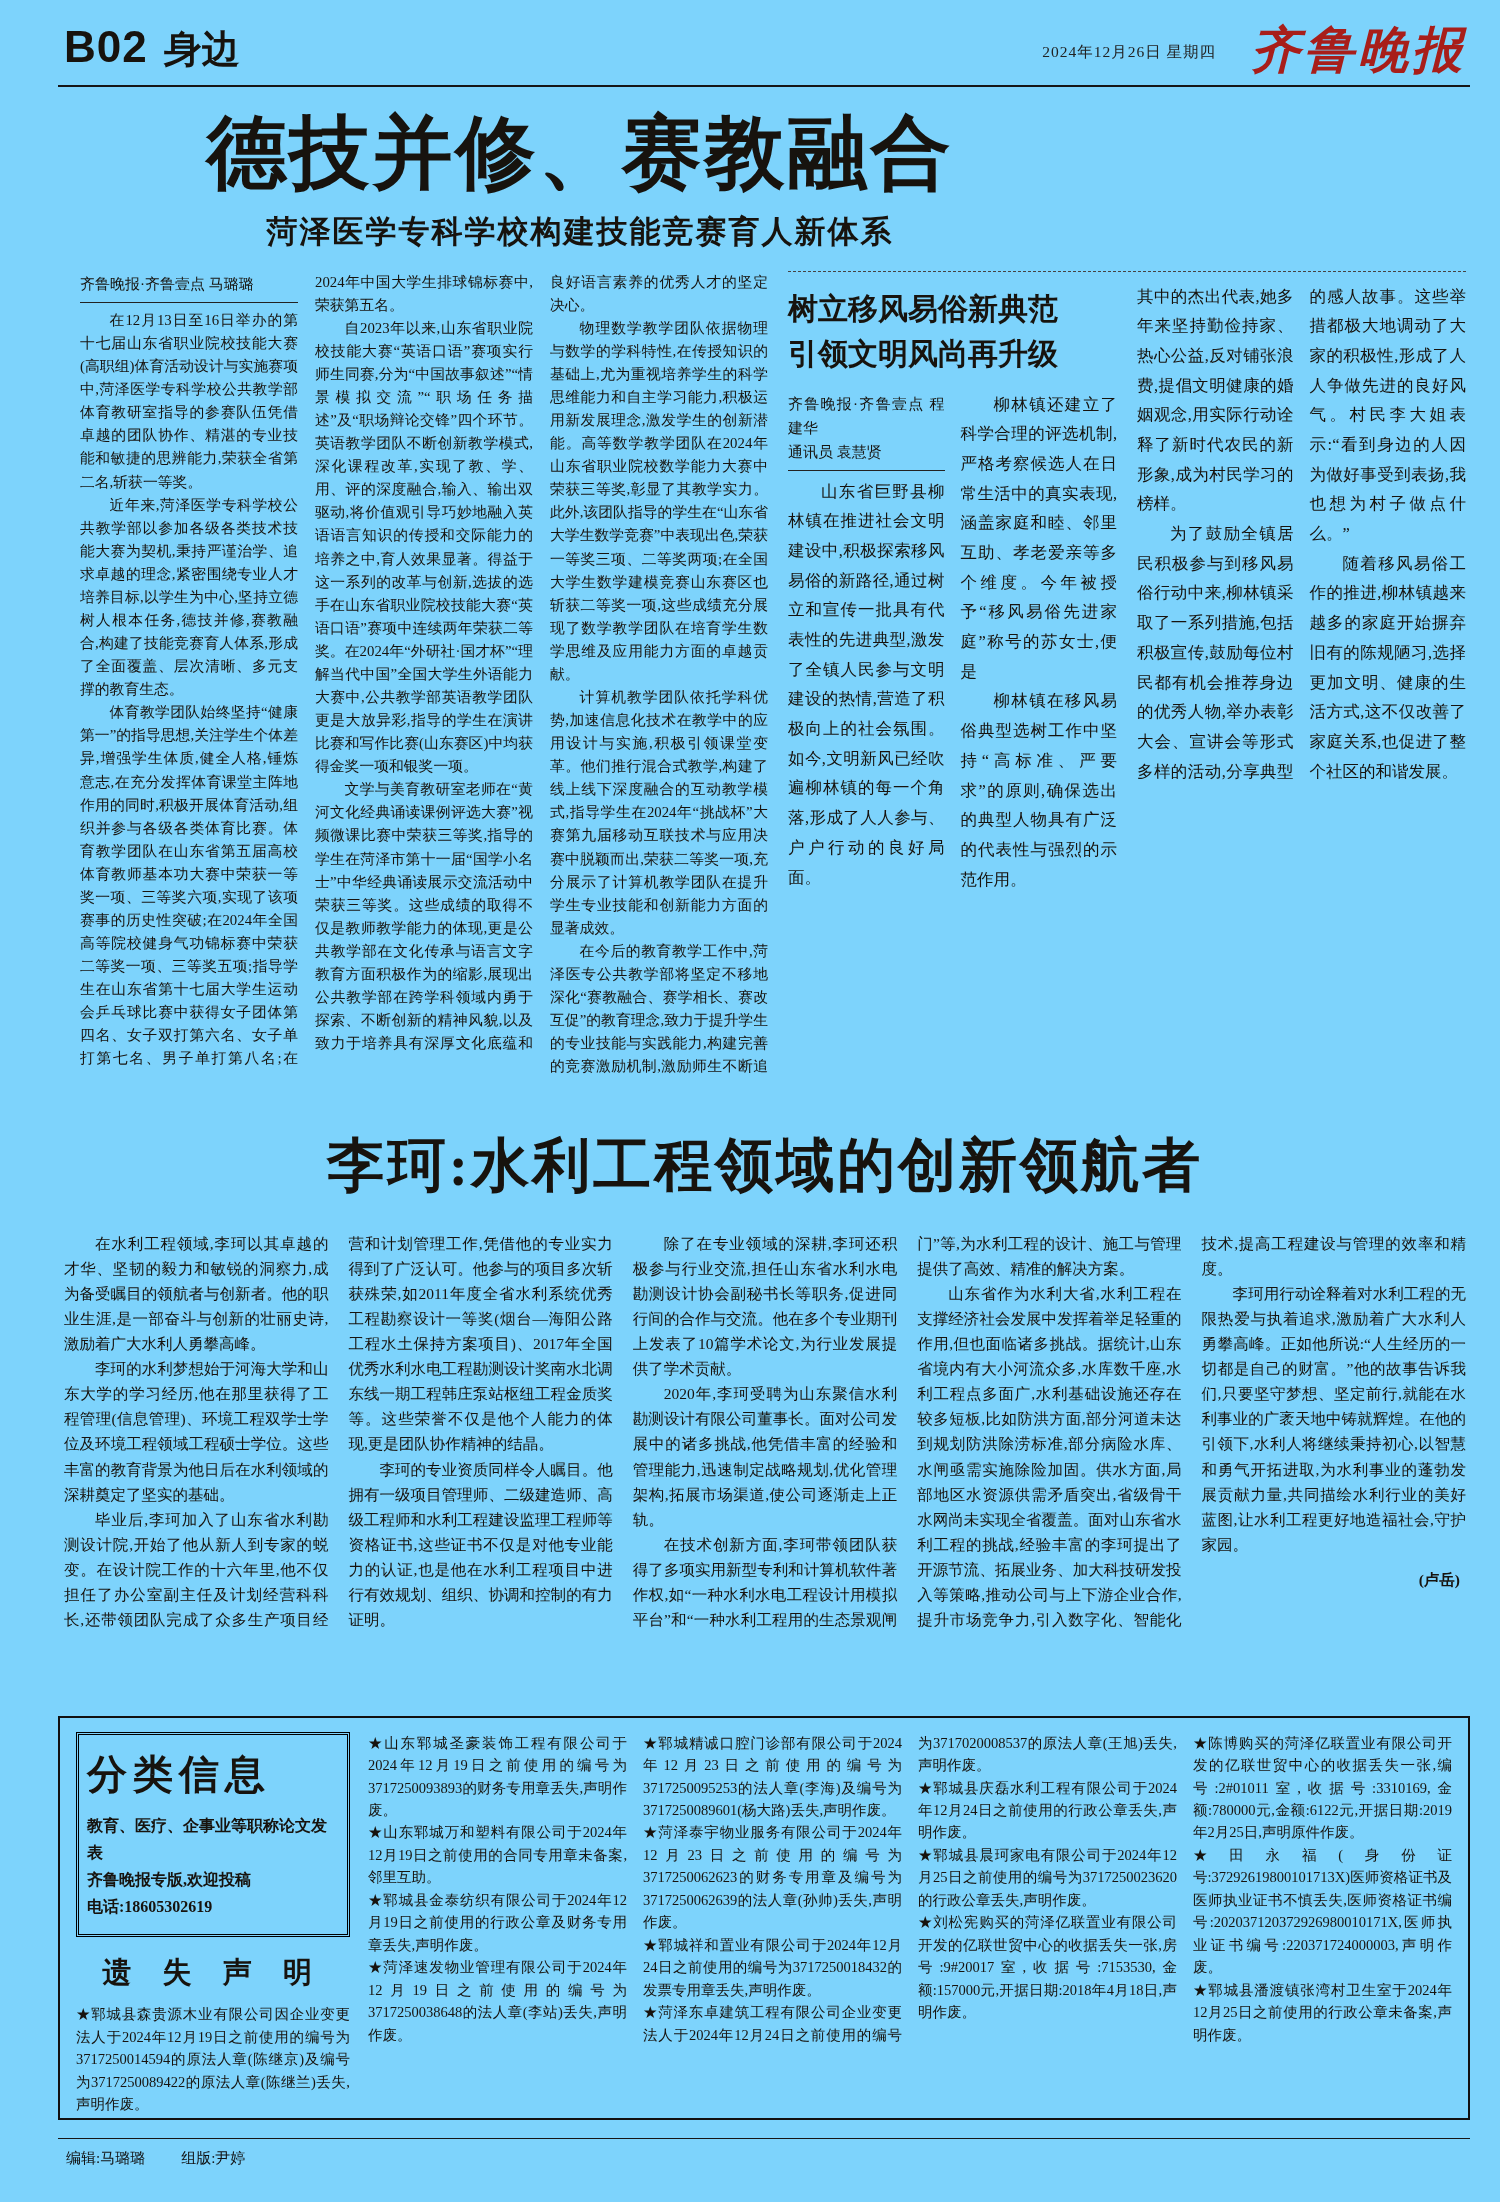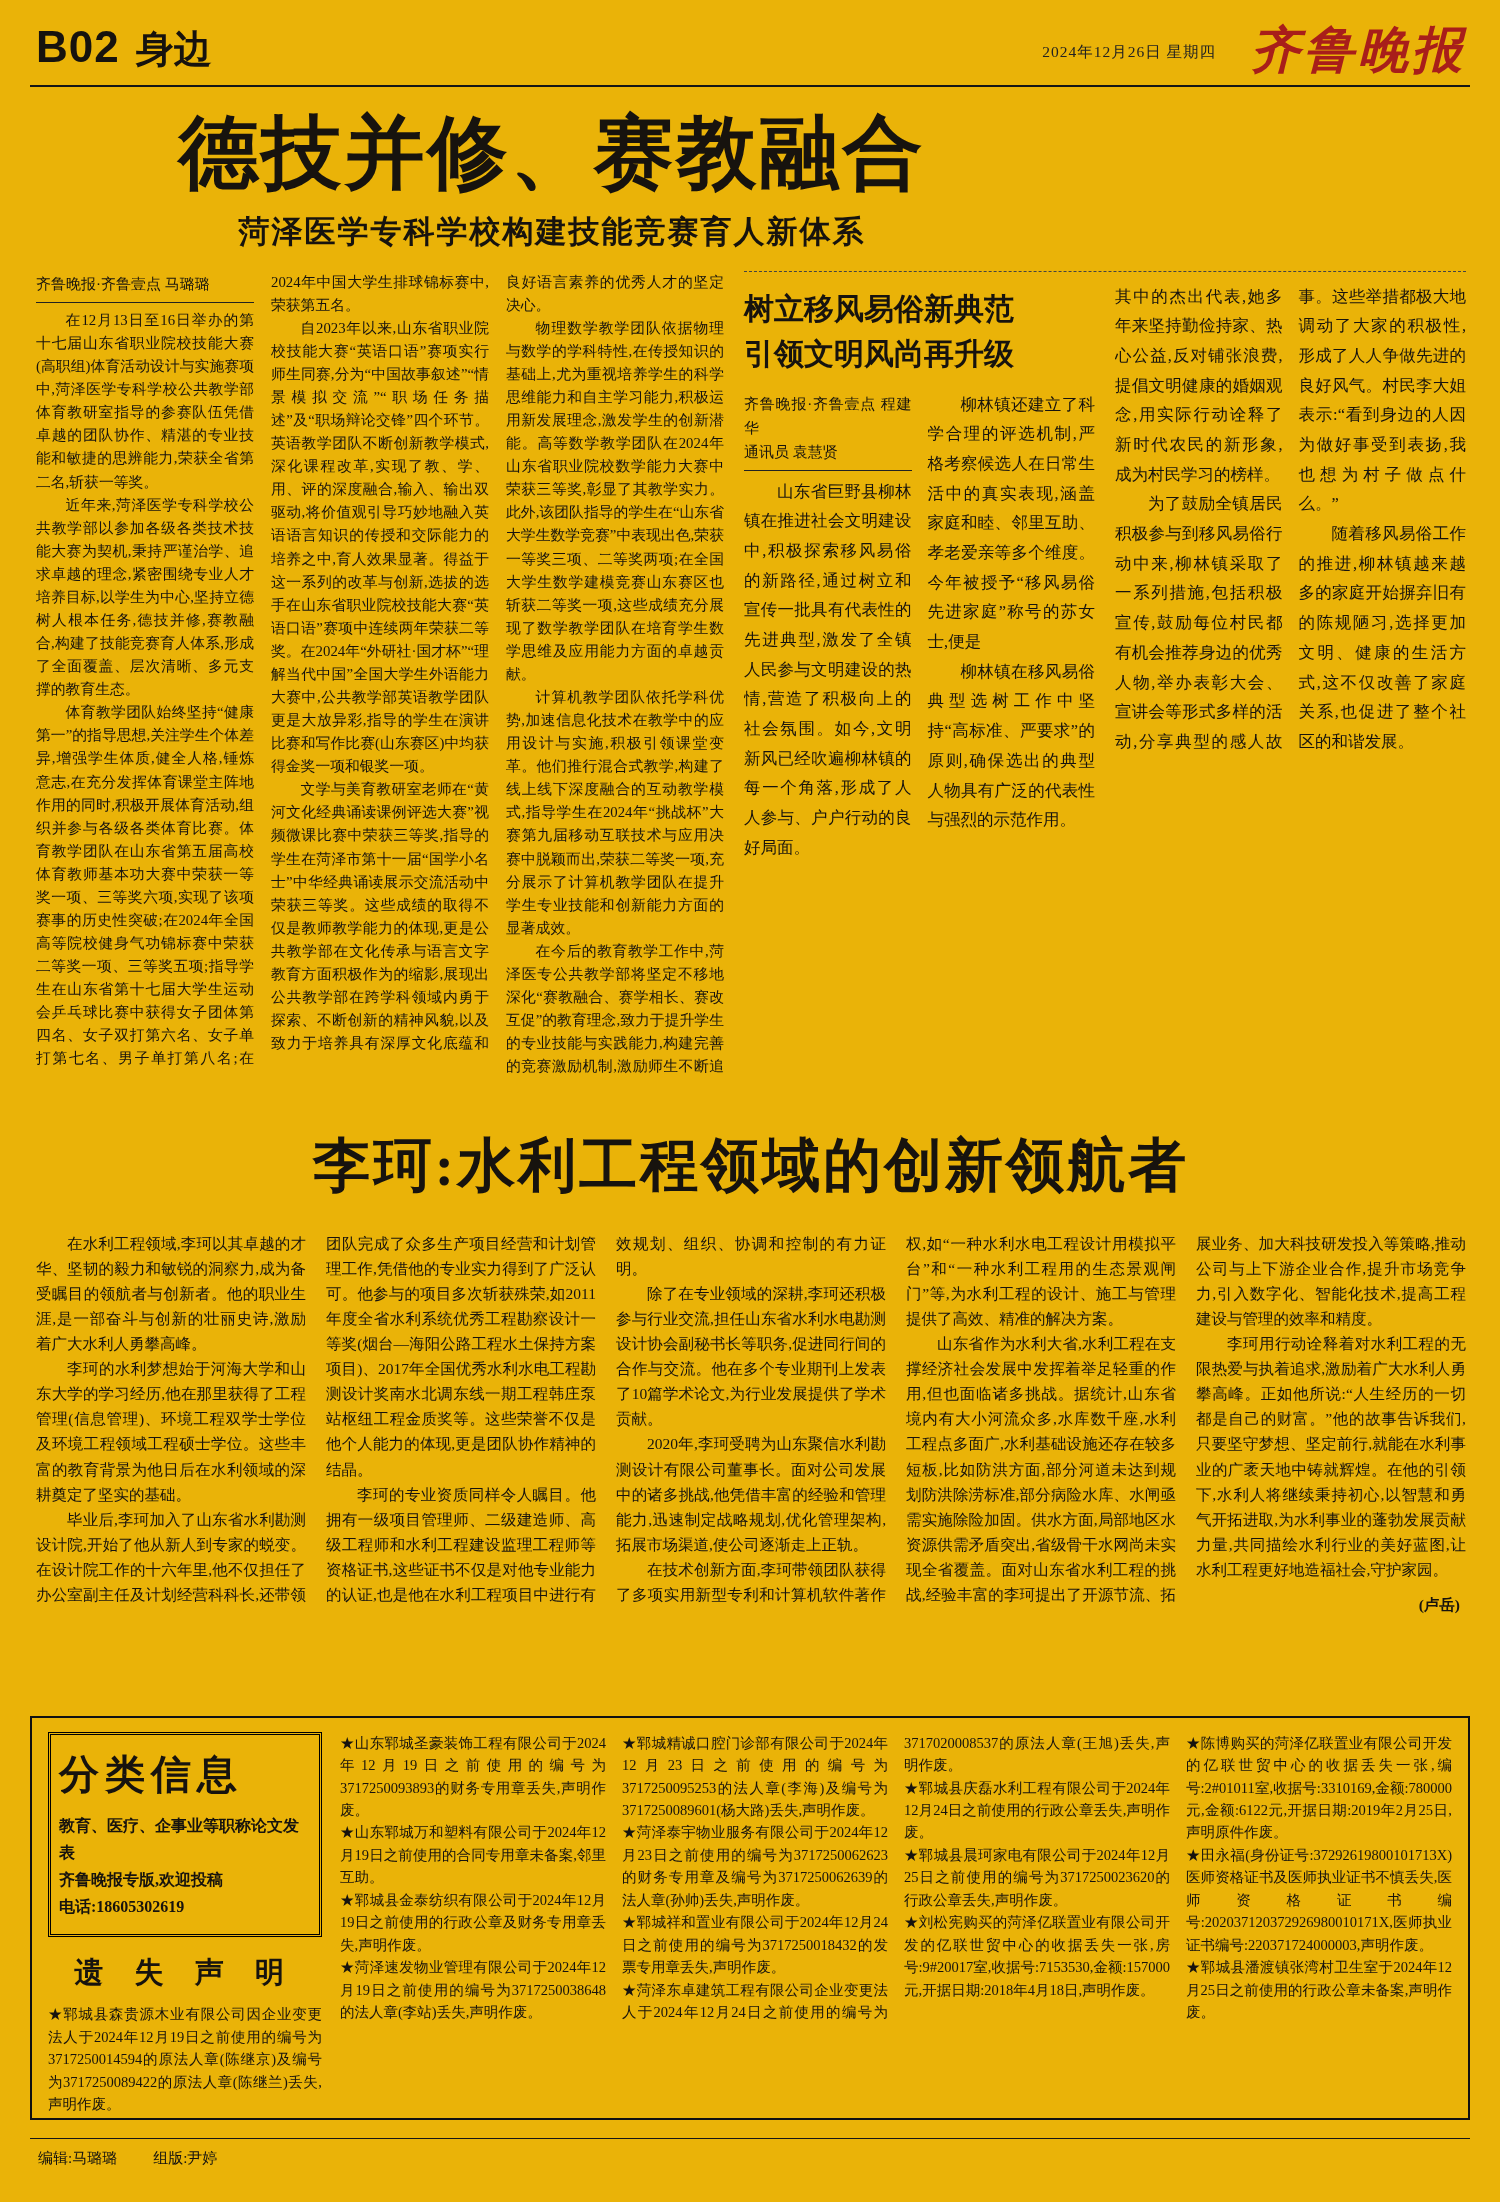--- a/index.html
+++ b/index.html
@@ -1,35 +1,35 @@
 <!DOCTYPE html>
 <html><head>
 <meta charset="utf-8">
 <style>
   *{box-sizing:border-box;margin:0;padding:0;}
   html,body{background:#999;}
-  .page{width:1500px;height:2202px;margin:0 auto;background:#eab308;color:#17130e;
-        font-family:"Liberation Serif","DejaVu Serif",serif;position:relative;overflow:hidden;}
+  .page{width:1500px;height:2202px;margin:0 auto;background:#7dd3fc;color:#17130e;
+        font-family:"Liberation Serif","DejaVu Serif",serif;position:relative;overflow:hidden;padding-left:28px;}
 
   
   .masthead-row{display:flex;justify-content:space-between;align-items:flex-end;padding:22px 34px 10px 36px;}
   .page-id{display:flex;align-items:baseline;gap:16px;}
   .page-no{font-size:44px;font-weight:900;font-family:"Liberation Sans","DejaVu Sans",sans-serif;letter-spacing:1px;}
   .section-name{font-size:38px;font-weight:900;}
   .header-right{display:flex;align-items:flex-end;gap:34px;}
   .date-line{font-size:15.5px;padding-bottom:12px;letter-spacing:1px;color:#222;}
   .masthead{font-size:50px;font-weight:900;font-style:italic;letter-spacing:4px;line-height:1;}
   .header-rule{border-top:2.5px solid #161616;margin:0 30px;}
 
   
   .top-section{padding:0 34px 0 36px;}
   .headline-block{width:1032px;text-align:center;padding:22px 0 4px;}
   .main-title{font-size:80px;font-weight:900;letter-spacing:3px;line-height:1.12;}
   .main-subtitle{font-size:31px;font-weight:700;margin-top:12px;letter-spacing:2px;}
-  .top-row{display:flex;gap:20px;margin-top:14px;}
+  .top-row{display:flex;gap:20px;margin-top:14px;margin-left:16px;}
   .main-article{width:688px;flex:none;}
   .article-cols{text-align:justify;overflow:hidden;column-fill:auto;}
   .cols-3{column-count:3;column-gap:17px;height:824px;font-size:14.8px;line-height:1.56;}
   .para{text-indent:2em;}
   .byline{border-bottom:1.5px solid #222;padding:2px 0 6px;margin-bottom:6px;font-size:15px;}
 
   
   .side-article{flex:1;border-top:1.5px dashed #444;padding-top:10px;display:flex;gap:20px;}
   .side-half{flex:1;min-width:0;}
   .side-title{font-size:30px;font-weight:900;line-height:1.5;margin:4px 0 14px;}

